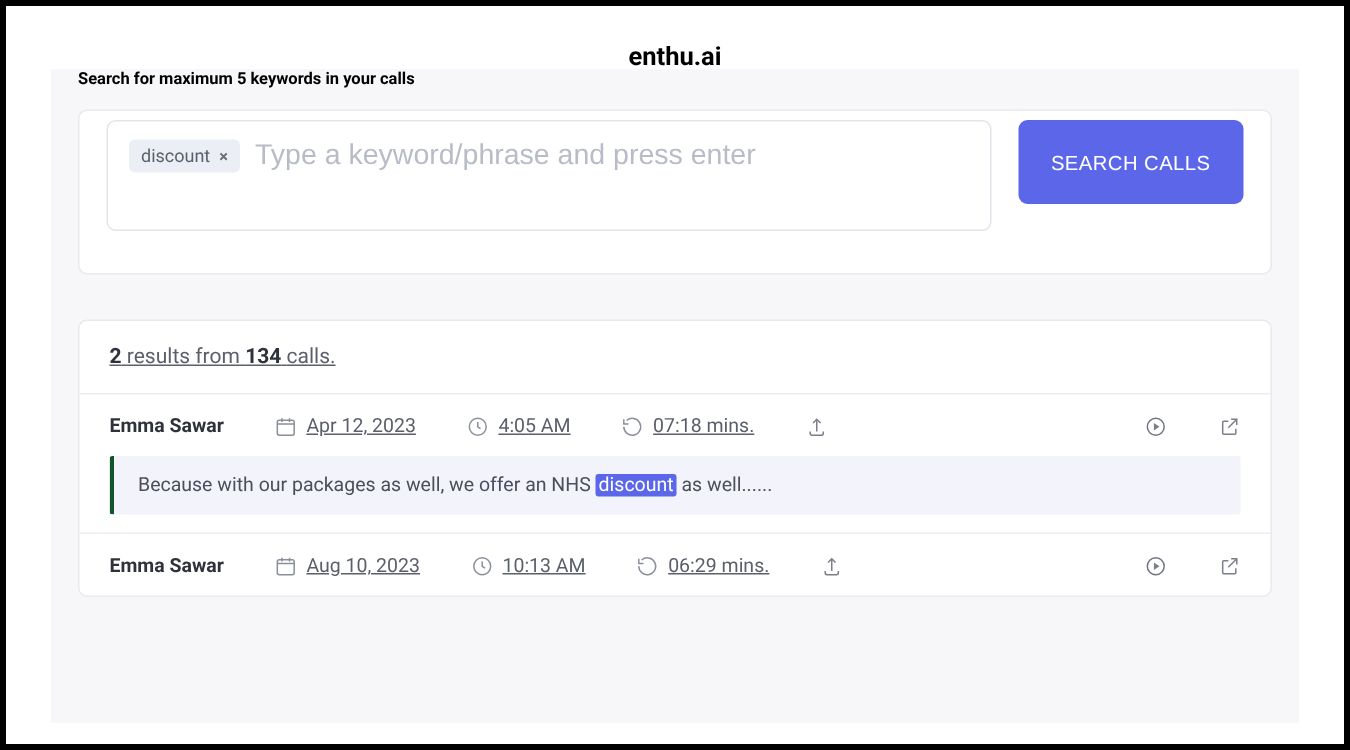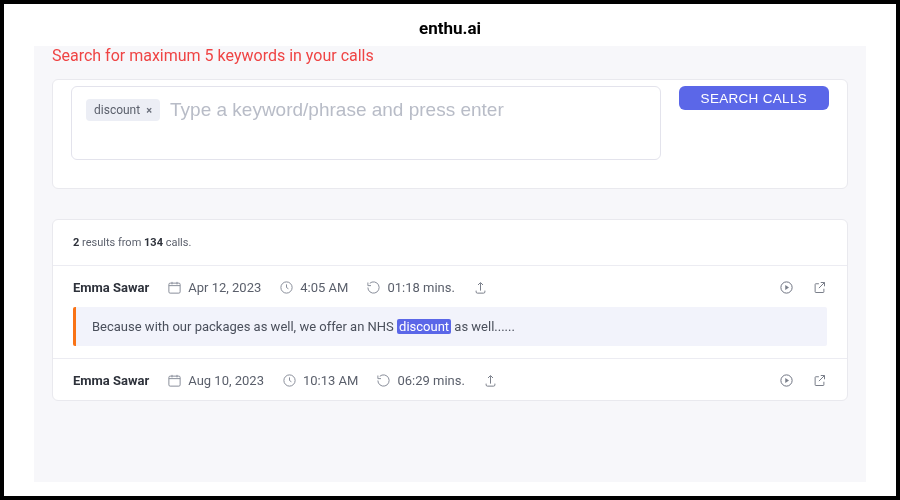--- a/index.html
+++ b/index.html
@@ -1,45 +1,45 @@
 <!DOCTYPE html>
 <html><head>
   <meta charset="utf-8">
   <style>
     * { box-sizing: border-box; margin: 0; padding: 0; }
     body { font-family: -apple-system, BlinkMacSystemFont, "Segoe UI", Roboto, Helvetica, Arial, sans-serif; width: 900px; height: 500px; background: #fff; }
     .frame { width: 900px; height: 500px; border: 4px solid #000; position: relative; background: #fff; }
-    .brand { text-align: center; font-weight: 700; font-size: 17px; padding-top: 14px; color: #000; }
+    .brand { text-align: center; font-weight: 700; font-size: 17px; padding-top: 24px; color: #000; }
     .page { position: absolute; left: 30px; right: 30px; top: 42px; bottom: 14px; overflow: hidden; background: #f7f7fa; }
     .search-card { background: #fff; border: 1px solid #e9e9ee; border-radius: 6px; margin: 6px 18px 0 18px; padding: 0; }
-    .above-label { font-size: 16px; color: #ef4444; font-weight: 400; padding: 0 18px 8px 18px; }
+    .above-label { font-size: 11px; color: #000000; font-weight: 700; padding: 0 18px 8px 18px; }
     .pad { padding: 6px 0 28px 0; }
     .search-row { display: flex; align-items: stretch; gap: 18px; padding: 0 18px; }
     .search-box { flex: 1; border: 1px solid #e3e3ec; border-radius: 6px; min-height: 74px; padding: 12px 14px; display: flex; align-items: flex-start; gap: 10px; }
     .chip { display: inline-flex; align-items: center; gap: 6px; background: #eceef5; color: #5a5f6b; font-size: 12px; padding: 4px 8px; border-radius: 4px; height: 22px; }
     .chip .x { cursor: pointer; font-weight: 700; font-size: 11px; color: #6a6f7b; }
     .ghost-input { border: none; outline: none; font-size: 19px; color: #b8bcc7; flex: 1; background: transparent; height: 22px; }
     .ghost-input::placeholder { color: #b8bcc7; }
-    .search-btn { background: #5b67e8; color: #fff; font-size: 13.5px; letter-spacing: .3px; border: none; border-radius: 6px; padding: 0 22px; height: 24px; align-self: flex-start; cursor: pointer; font-weight: 500; }
+    .search-btn { background: #5b67e8; color: #fff; font-size: 13.5px; letter-spacing: .3px; border: none; border-radius: 6px; padding: 0 22px; height: 56px; align-self: flex-start; cursor: pointer; font-weight: 500; }
 
     .results-card { background: #fff; border: 1px solid #e9e9ee; border-radius: 6px; margin: 30px 18px 0 18px; }
-    .results-head { padding: 16px 20px; font-size: 11px; color: #5a5f6b; border-bottom: 1px solid #ececf2; }
+    .results-head { padding: 16px 20px; font-size: 14px; color: #5a5f6b; border-bottom: 1px solid #ececf2; text-decoration: underline; }
     .results-head b { color: #2e323b; font-weight: 700; }
 
     .result { padding: 0; }
-    .meta-row { display: flex; align-items: center; gap: 18px; padding: 14px 20px 12px 20px; font-size: 13px; color: #5a5f6b; }
+    .meta-row { display: flex; align-items: center; gap: 34px; padding: 14px 20px 12px 20px; font-size: 13px; color: #5a5f6b; }
     .meta-row .name { color: #2e323b; font-weight: 700; }
-    .meta-item { display: inline-flex; align-items: center; gap: 6px; }
+    .meta-item { display: inline-flex; align-items: center; gap: 6px; text-decoration: underline; }
     .meta-spacer { flex: 1; }
     .icon { width: 15px; height: 15px; display: inline-flex; align-items: center; justify-content: center; }
     .icon svg { width: 15px; height: 15px; stroke: #8a8f9b; fill: none; stroke-width: 1.6; }
     .icon.clicky svg { stroke: #7a7f8a; }
     .icon.play svg { stroke: #6f7482; }
 
-    .snippet { margin: 0 20px 12px 20px; background: #f2f3fb; border-left: 3px solid #f97316; padding: 12px 16px; font-size: 13px; color: #4a4f5b; border-radius: 2px; }
+    .snippet { margin: 0 20px 12px 20px; background: #f2f3fb; border-left: 3px solid #14532d; padding: 12px 16px; font-size: 13px; color: #4a4f5b; border-radius: 2px; }
     .hl { background: #5b67e8; color: #fff; padding: 0 2px; border-radius: 2px; }
 
     .sep { height: 1px; background: #ececf2; margin: 0 0; }
   </style>
 </head>
 <body>
 <div class="frame">
 <div class="brand">enthu.ai</div>
 <div class="page">
 
@@ -86,21 +86,21 @@
               </span>
         <span>4:05 AM</span>
       </span>
       <span class="meta-item">
         <span class="icon">
                 <svg viewBox="0 0 24 24">
                   <path d="M3 12a9 9 0 1 0 3-6.7"></path>
                   <path d="M3 4v5h5"></path>
                 </svg>
               </span>
-        <span>01:18 mins.</span>
+        <span>07:18 mins.</span>
       </span>
       <span class="icon clicky">
               <svg viewBox="0 0 24 24">
                 <path d="M12 17V5"></path>
                 <path d="M8 8l4-4 4 4"></path>
                 <path d="M5 17v2a2 2 0 0 0 2 2h10a2 2 0 0 0 2-2v-2"></path>
               </svg>
             </span>
       <span class="meta-spacer"></span>
       <span class="icon play">

